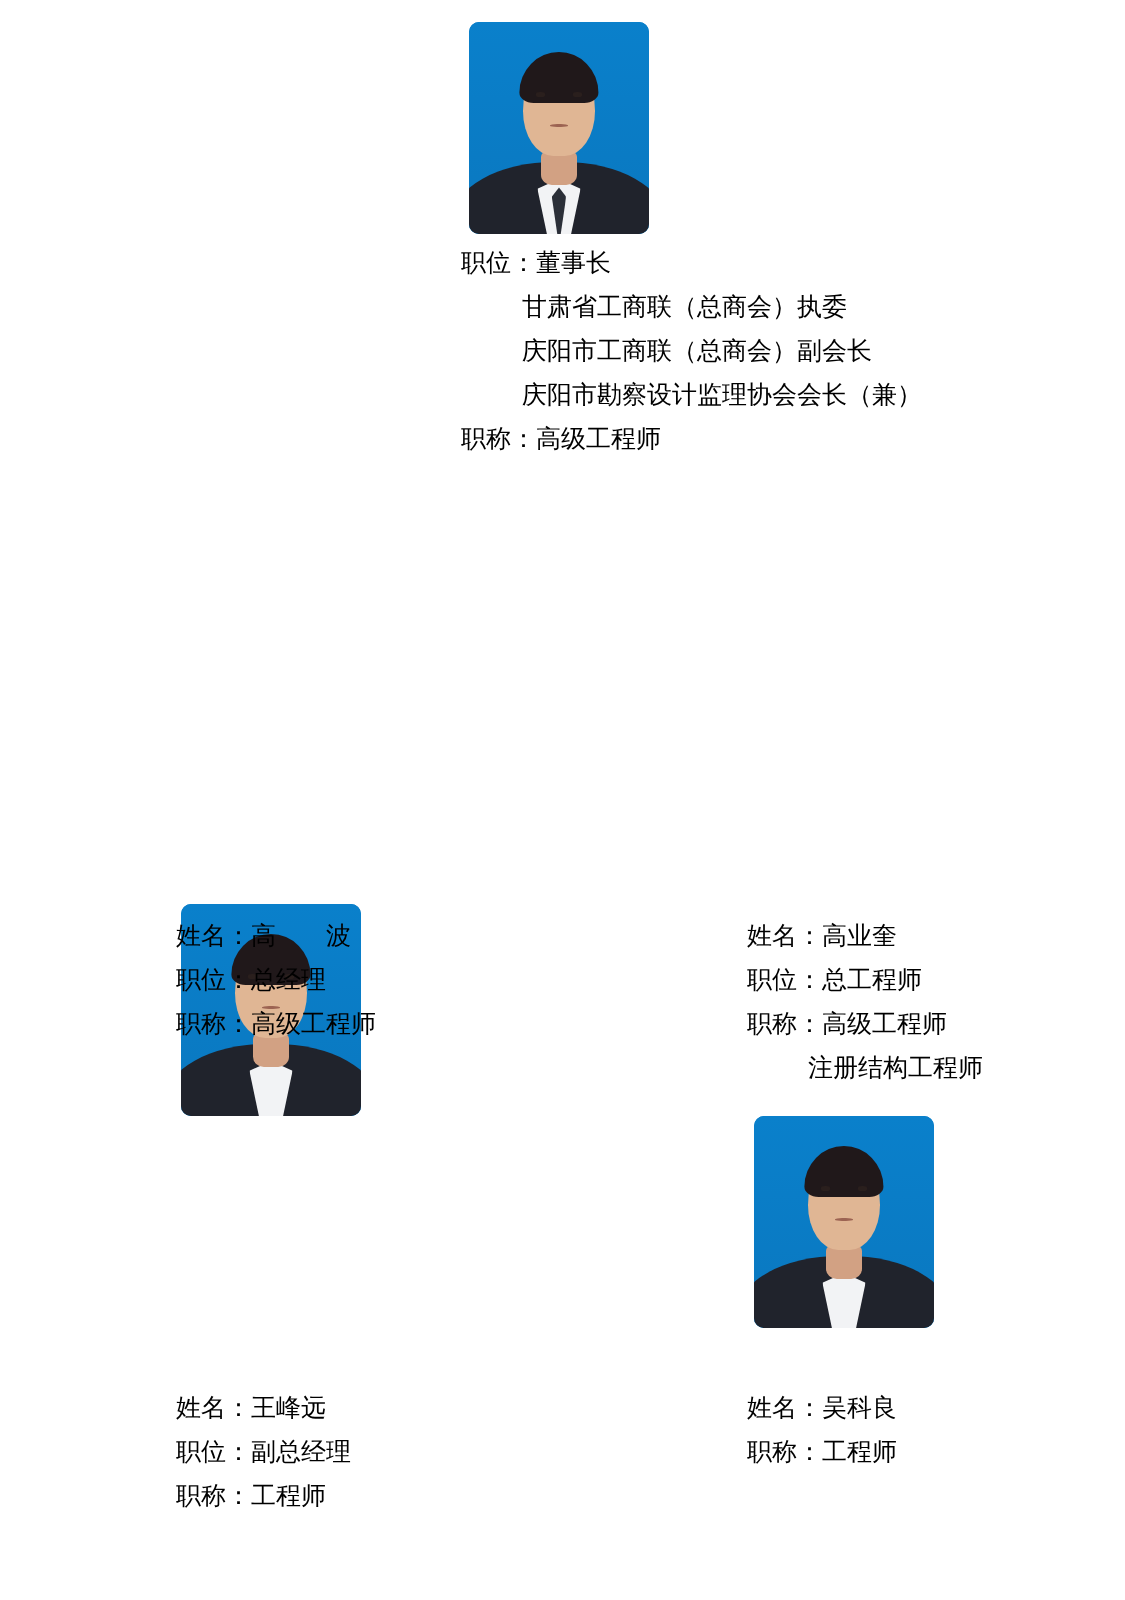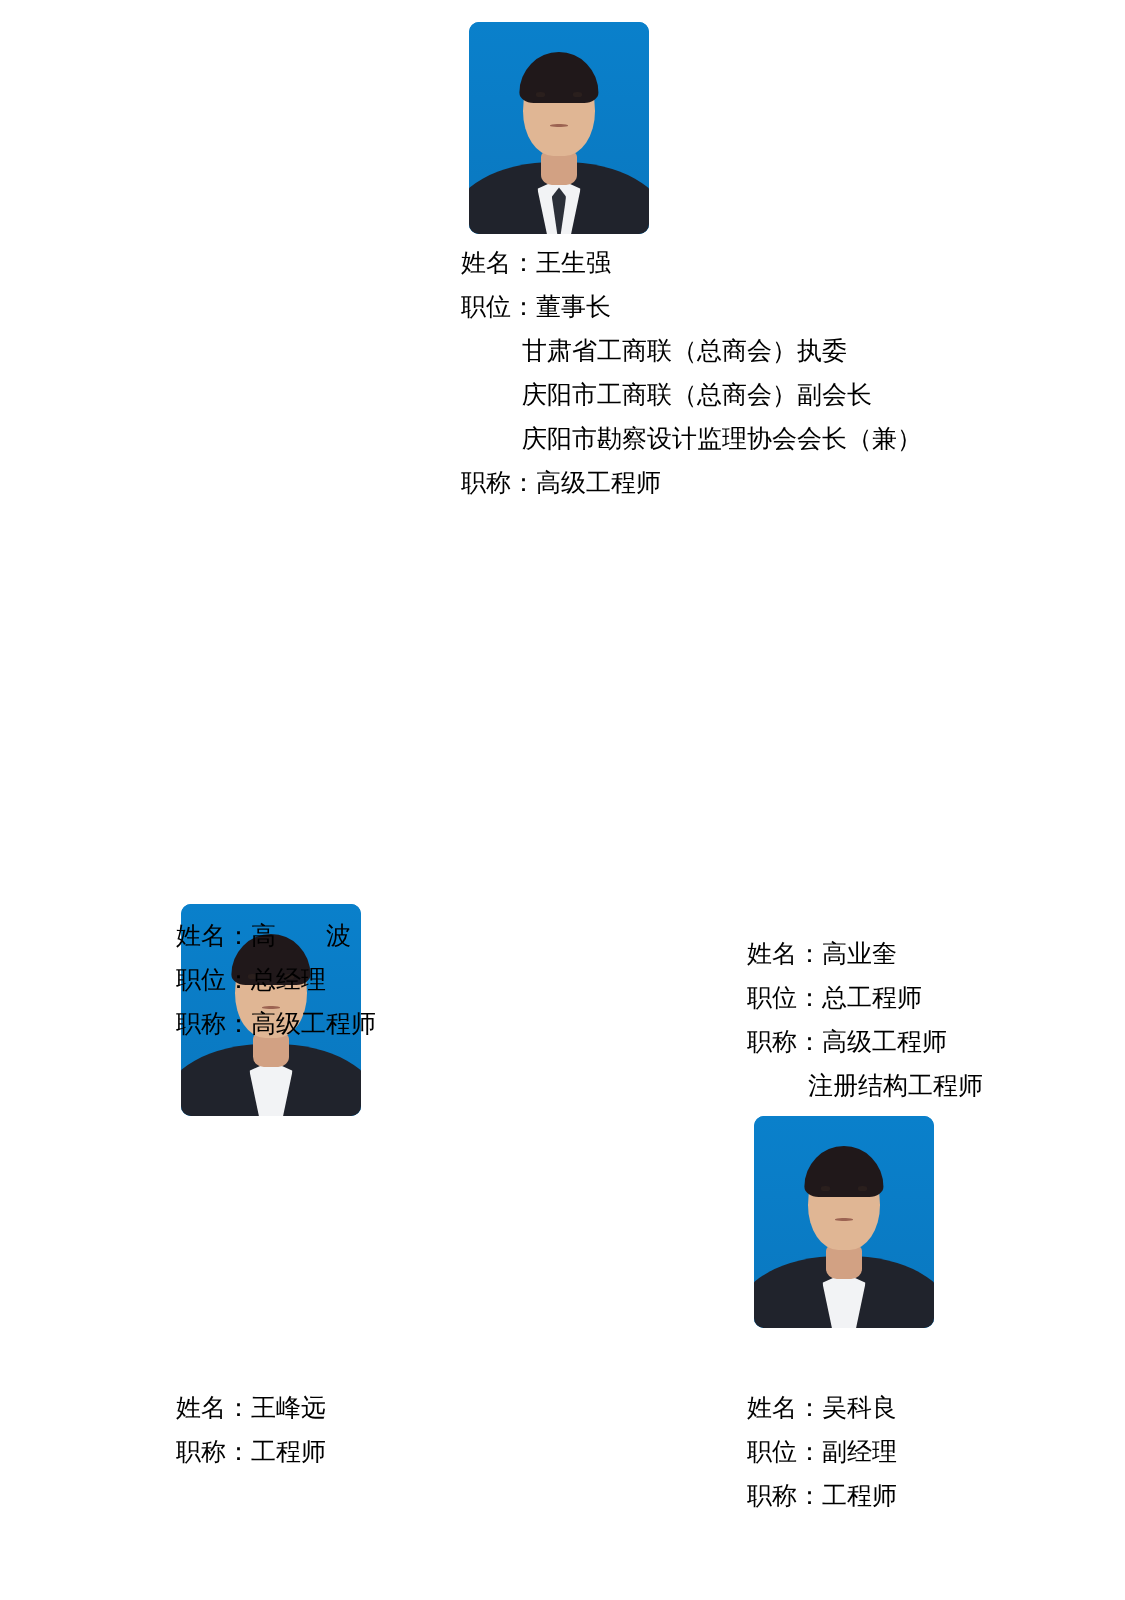--- a/index.html
+++ b/index.html
@@ -144,21 +144,21 @@
   #p1-info .label { width: 96px; }
   #p1-info .cont  { padding-left: 82px; }
 
   
   #p2-photo { left: 181px; top: 692px; width: 180px; height: 212px; }
   #p2-info  { left: 155px; top: 913px; }
   #p2-info .label { width: 96px; }
 
   
   #p3-photo { left: 754px; top: 692px; width: 180px; height: 212px; }
-  #p3-info  { left: 726px; top: 913px; margin-top: 18px; }
+  #p3-info  { left: 726px; top: 913px; }
   #p3-info .label { width: 96px; }
   #p3-info .cont  { padding-left: 82px; }
   #p4-info  { left: 155px; top: 1385px; }
   #p4-info .label { width: 96px; }
   #p5-info  { left: 726px; top: 1385px; }
   #p5-info .label { width: 96px; }
 </style>
 </head>
 <body>
 
@@ -172,23 +172,20 @@
     <div class="neck"></div>
     <div class="head"></div>
     <div class="hair"></div>
     <div class="eye l"></div>
     <div class="eye r"></div>
     <div class="mouth"></div>
   </div>
 
   <div class="info" id="p1-info">
     <span class="row">
-      <span class="label">姓名：</span><span class="value">王生强</span>
-    </span>
-    <span class="row">
       <span class="label">职位：</span><span class="value">董事长</span>
     </span>
     <span class="cont">甘肃省工商联（总商会）执委</span>
     <span class="cont">庆阳市工商联（总商会）副会长</span>
     <span class="cont">庆阳市勘察设计监理协会会长（兼）</span>
     <span class="row">
       <span class="label">职称：</span><span class="value">高级工程师</span>
     </span>
   </div>
 
@@ -239,29 +236,29 @@
       <span class="label">职称：</span><span class="value">高级工程师</span>
     </span>
     <span class="cont">注册结构工程师</span>
   </div>
 
   <div class="info" id="p4-info">
     <span class="row">
       <span class="label">姓名：</span><span class="value">王峰远</span>
     </span>
     <span class="row">
+      <span class="label">职位：</span><span class="value">副总经理</span>
+    </span>
+    <span class="row">
       <span class="label">职称：</span><span class="value">工程师</span>
     </span>
   </div>
 
   <div class="info" id="p5-info">
     <span class="row">
       <span class="label">姓名：</span><span class="value">吴科良</span>
     </span>
     <span class="row">
-      <span class="label">职位：</span><span class="value">副经理</span>
-    </span>
-    <span class="row">
       <span class="label">职称：</span><span class="value">工程师</span>
     </span>
   </div>
 
 </div>
 
 </body></html>

